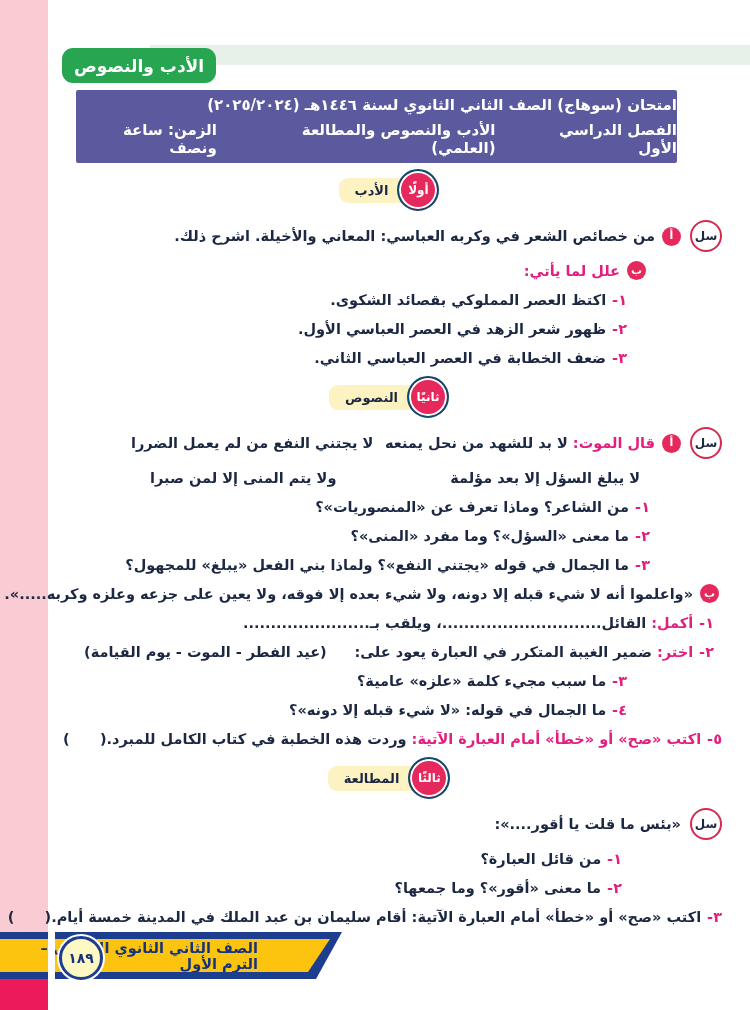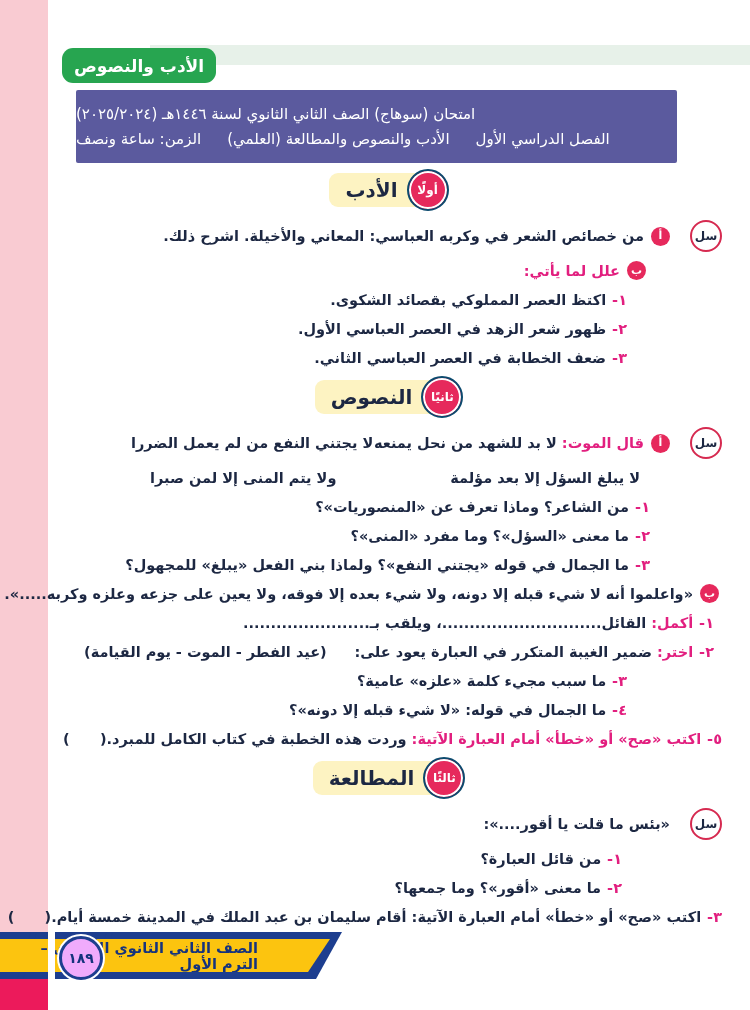--- a/index.html
+++ b/index.html
@@ -18,38 +18,38 @@
     position:absolute;left:62px;top:48px;width:154px;height:35px;
     background:#27a550;border-radius:11px;color:#fff;
     display:flex;align-items:center;justify-content:center;
     font-size:17px;font-weight:bold;direction:rtl;
   }
 
   
   .exam-box{
     position:absolute;left:76px;top:90px;width:601px;height:73px;
     background:#5b5a9e;color:#ffffff;direction:rtl;
-    display:flex;flex-direction:column;justify-content:center;align-items:flex-end;
-    gap:7px;font-weight:normal;font-size:15px;border-radius:2px;
+    display:flex;flex-direction:column;justify-content:center;align-items:flex-start;
+    gap:7px;font-weight:bold;font-size:15px;border-radius:2px;
   }
   .exam-line2{display:flex;gap:26px;}
 
   
   .content{
     position:absolute;left:56px;top:167px;width:666px;
     direction:rtl;text-align:right;color:#1c2742;
     font-size:14.5px;font-weight:bold;
   }
   .row{display:flex;align-items:center;margin-bottom:8px;line-height:20px;min-height:21px;white-space:nowrap;}
   .row-split{justify-content:space-between;}
   .ask-circle{
     flex:none;width:28px;height:28px;border-radius:50%;
     border:2.5px solid #d62a50;background:#fff;color:#1c2742;
     font-size:12px;display:inline-flex;align-items:center;justify-content:center;
-    margin-left:20px;
+    margin-left:9px;
   }
   .letter-badge{
     flex:none;width:19px;height:19px;border-radius:50%;
     background:#e6295c;color:#fff;font-size:11px;
     display:inline-flex;align-items:center;justify-content:center;
     margin-left:7px;
   }
   .pink{color:#e21f7f;margin-left:5px;}
   .num{color:#e21f7f;margin-left:6px;}
   .pr3{padding-right:3px;}  .pr8{padding-right:8px;}
@@ -61,21 +61,21 @@
   
   .section-badge{width:fit-content;margin:2px auto 9px;display:flex;align-items:center;position:relative;}
   .badge-circle{
     flex:none;width:38px;height:38px;border-radius:50%;
     background:#e6295c;border:2px solid #0c4a6e;
     box-shadow:inset 0 0 0 2px #ffffff;
     color:#fff;font-size:12px;font-weight:bold;
     display:flex;align-items:center;justify-content:center;z-index:2;
   }
   .badge-pill{
-    background:#fdf3c2;color:#1c2742;font-size:20px;font-weight:bold;
+    background:#fdf3c2;color:#1c2742;font-size:13px;font-weight:bold;
     padding:5px 26px 5px 16px;border-radius:9px;margin-right:-17px;
   }
 
   
   .footer-banner{
     position:absolute;left:0;top:932px;width:342px;height:47px;
     background:#1d3e8f;z-index:4;
     clip-path:polygon(0 0,100% 0,calc(100% - 26px) 100%,0 100%);
   }
   .banner-inner{
@@ -84,21 +84,21 @@
     clip-path:polygon(0 0,100% 0,calc(100% - 22px) 100%,0 100%);
     display:flex;align-items:center;justify-content:center;
     color:#15337d;font-size:14.5px;font-weight:bold;
     padding-right:72px;padding-left:26px;
   }
   .banner-deco{position:absolute;top:-7px;bottom:-7px;width:6px;background:#1d3e8f;transform:skewX(-16deg);}
   .d1{left:100px;} .d2{left:24px;}
   .spine-gap{position:absolute;left:48px;top:928px;width:7px;height:82px;background:#ffffff;z-index:5;}
   .page-circle{
     position:absolute;left:59px;top:936px;width:38px;height:38px;
-    background:#f0abfc;border:3px solid #1d3e8f;border-radius:50%;
+    background:#fef9c3;border:3px solid #1d3e8f;border-radius:50%;
     box-shadow:0 0 0 2px #ffffff;
     display:flex;align-items:center;justify-content:center;
     color:#15337d;font-size:14px;font-weight:bold;z-index:6;
   }
 </style>
 </head>
 <body>
 
 <div class="side-strip"></div>
 <div class="side-block"></div>

